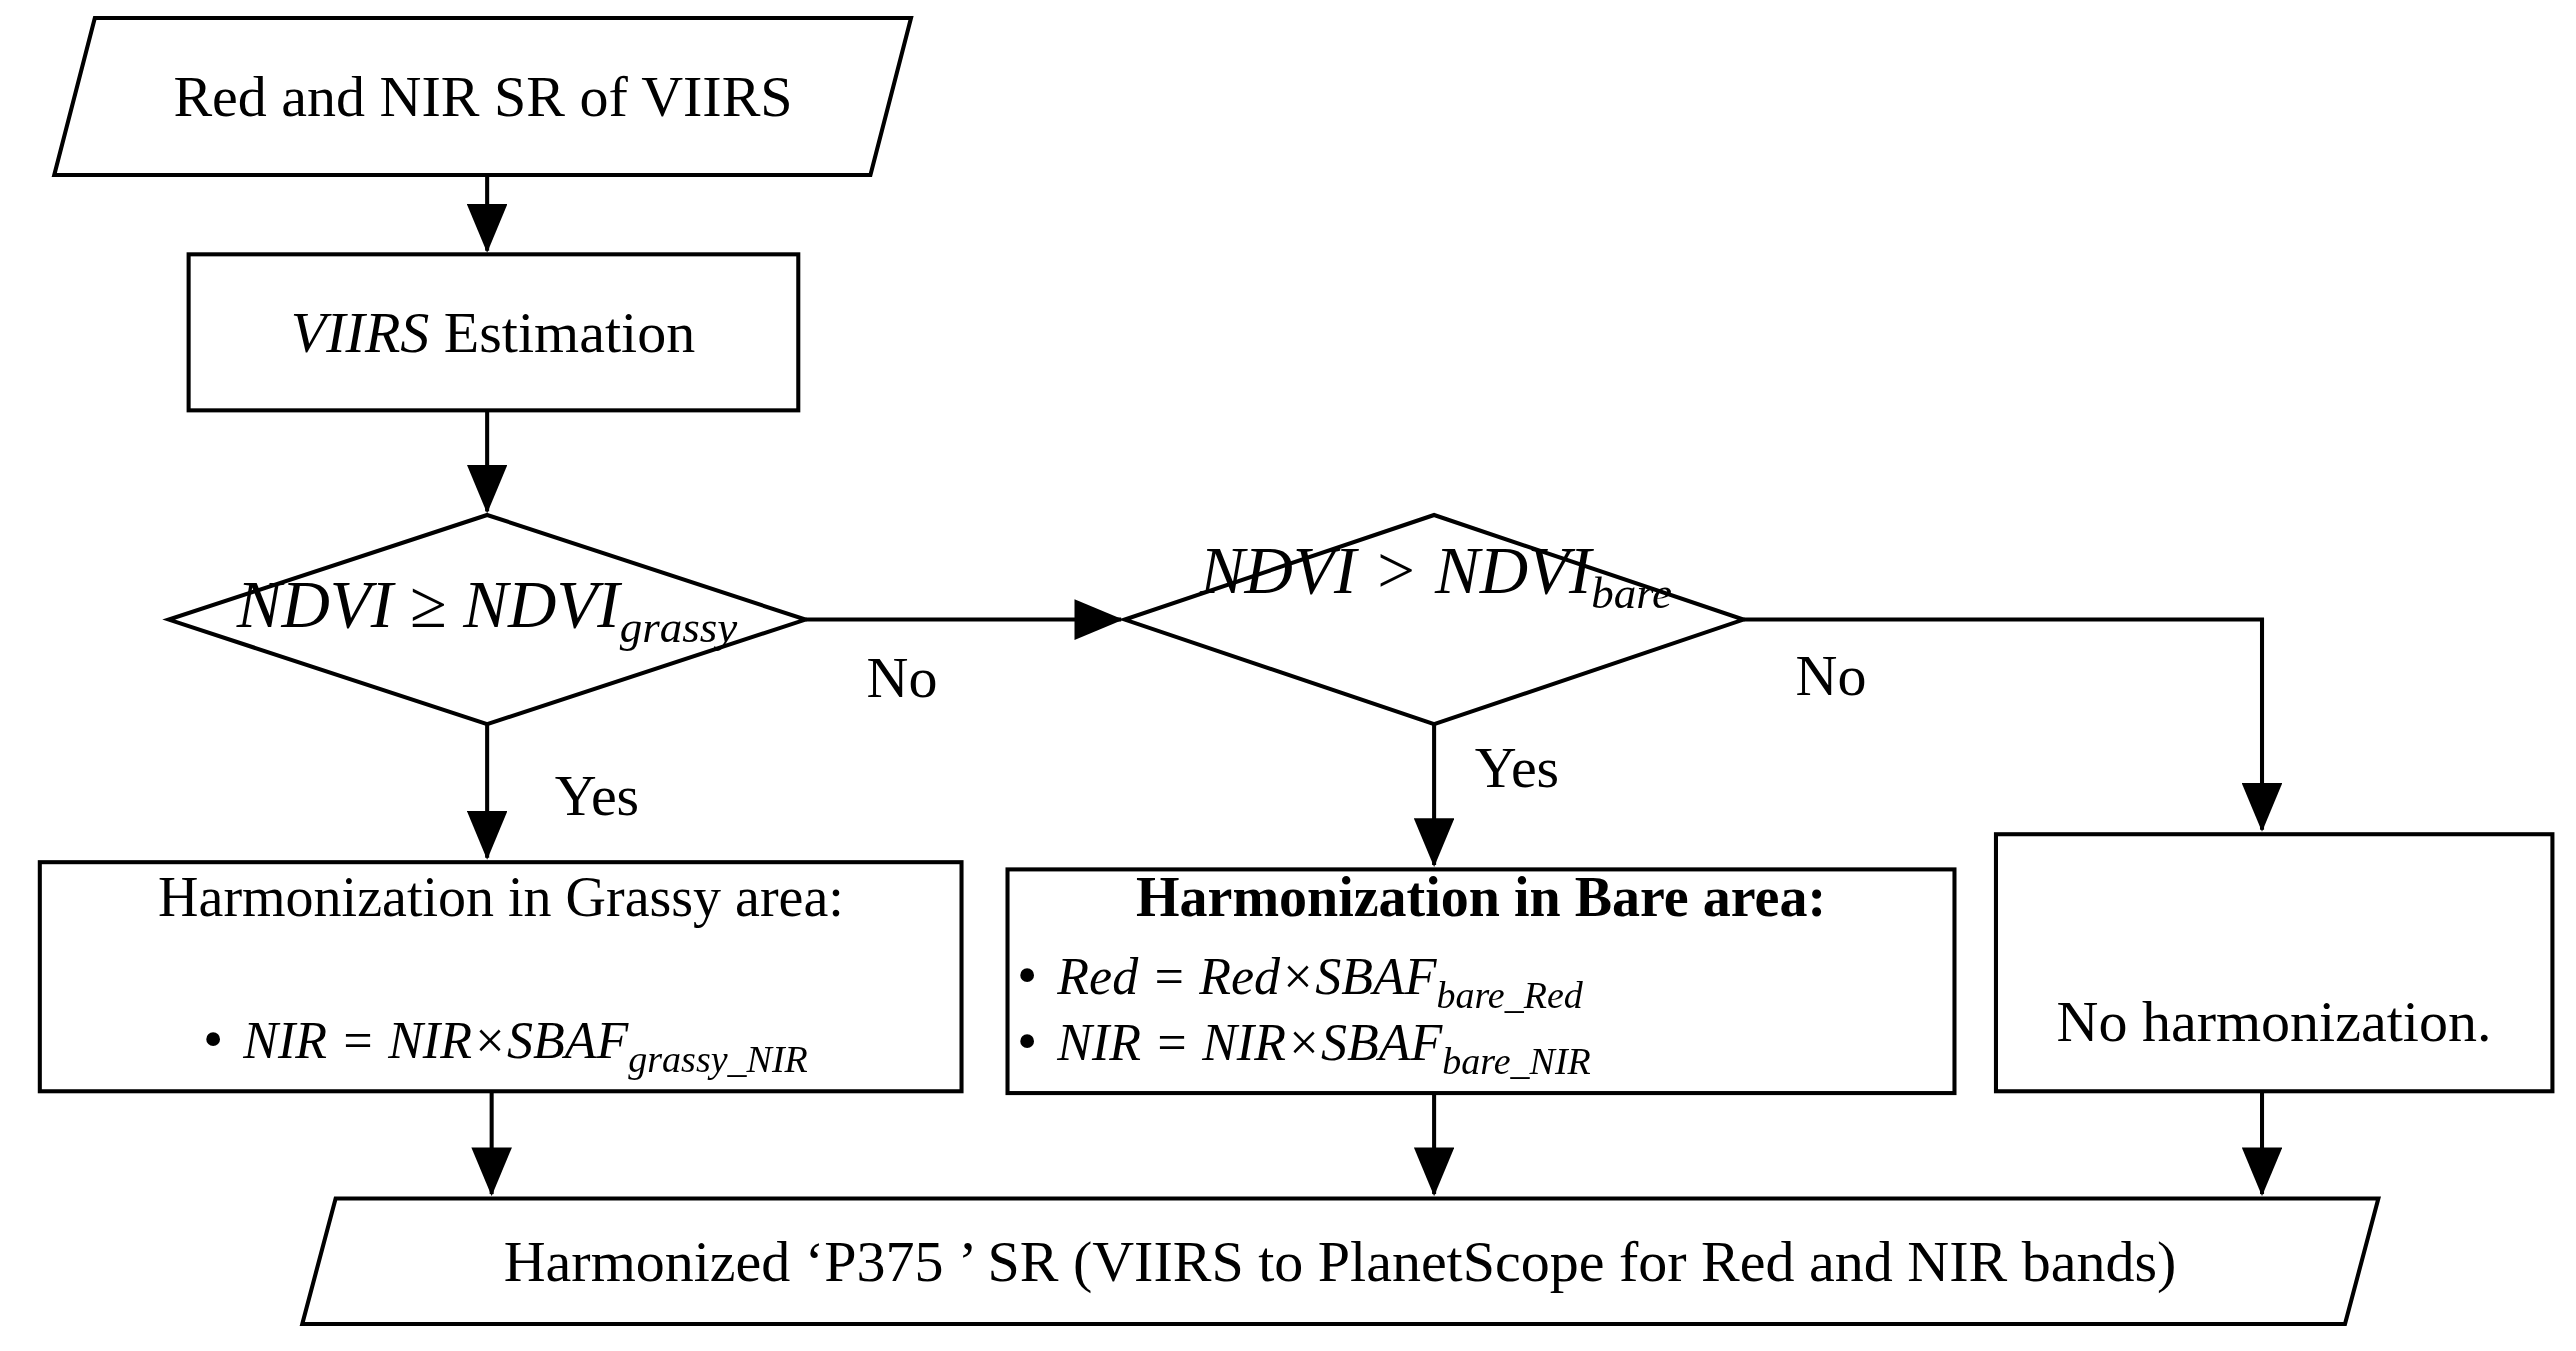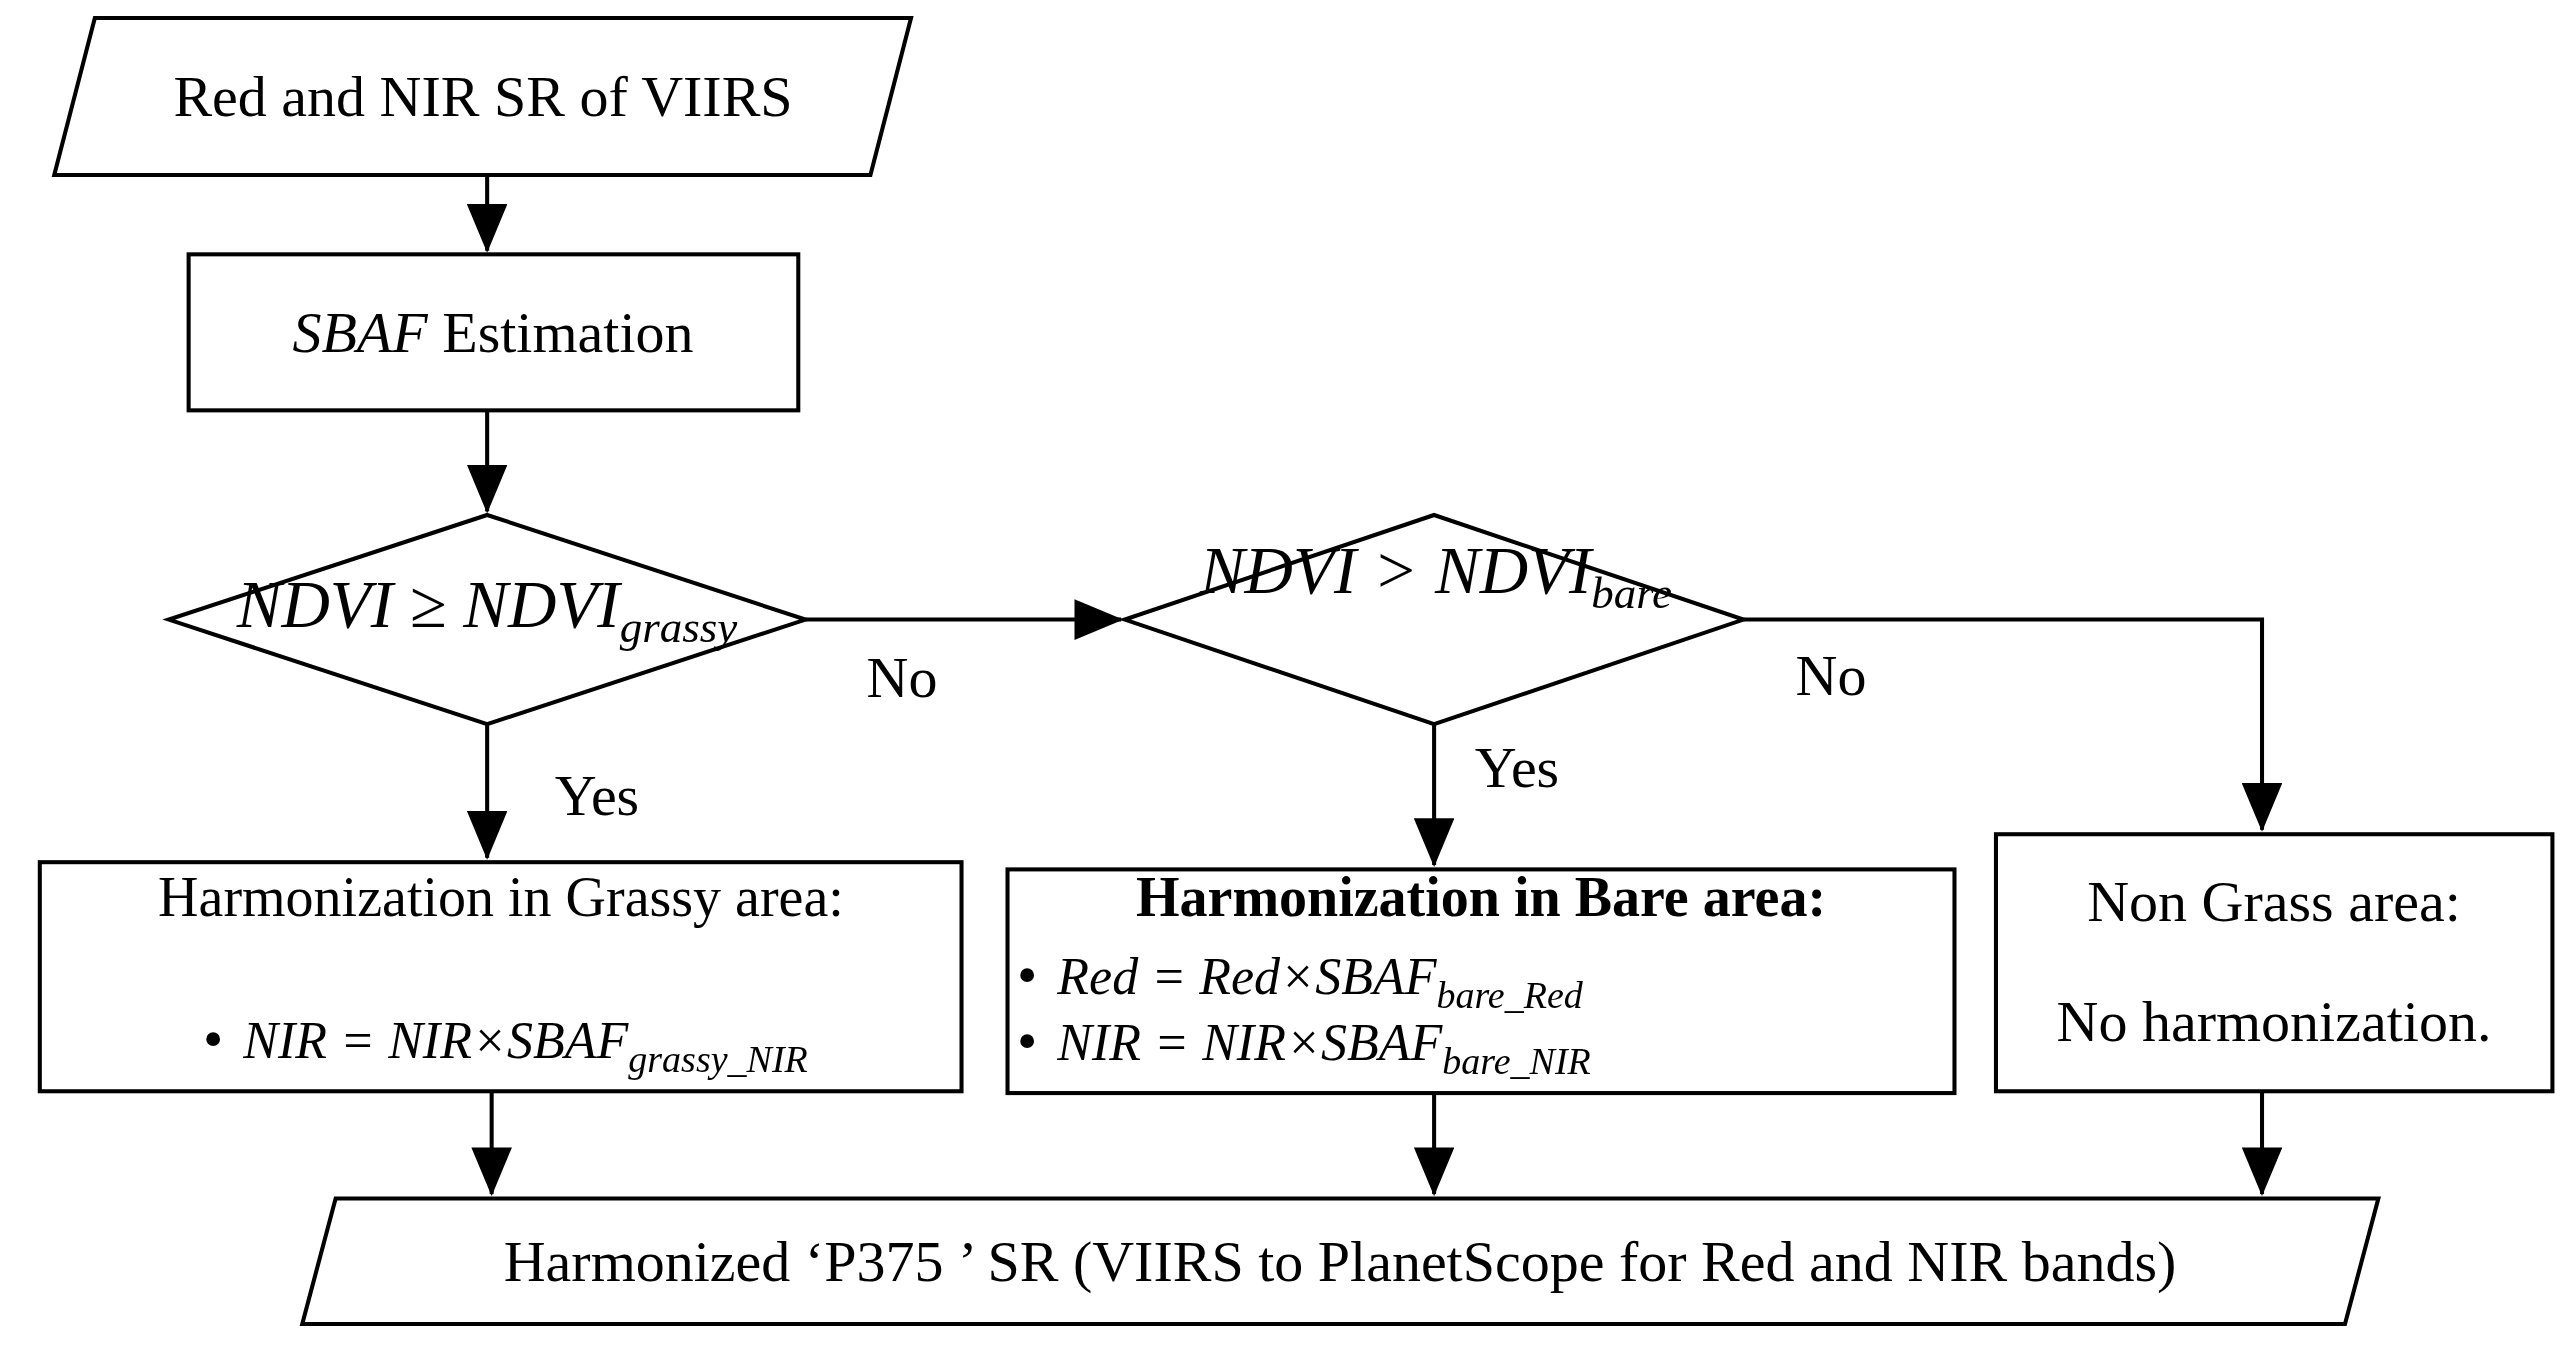--- a/index.html
+++ b/index.html
@@ -61,37 +61,36 @@
     <line class="edge" x1="540" y1="803" x2="540" y2="951" marker-end="url(#arrow)"></line>
     <line class="edge" x1="1590" y1="803" x2="1590" y2="959" marker-end="url(#arrow)"></line>
     <polyline class="edge" points="1933,687 2508,687 2508,920" marker-end="url(#arrow)"></polyline>
     <line class="edge" x1="545" y1="1210" x2="545" y2="1324" marker-end="url(#arrow)"></line>
     <line class="edge" x1="1590" y1="1212" x2="1590" y2="1324" marker-end="url(#arrow)"></line>
     <line class="edge" x1="2508" y1="1210" x2="2508" y2="1324" marker-end="url(#arrow)"></line>
   </svg>
 
   <div class="txt" style="left:483px;top:97px;">Red and NIR SR of VIIRS</div>
 
-  <div class="txt" style="left:493px;top:333px;"><span class="math">SBAF</span><span> Estimation</span></div>
+  <div class="txt" style="left:493px;top:333px;"><span class="math">VIIRS</span><span> Estimation</span></div>
 
   <div class="txt cond" style="left:487px;top:610px;"><span>NDVI ≥ NDVI</span><span class="sub">grassy</span></div>
 
   <div class="txt cond" style="left:1436px;top:576px;"><span>NDVI &gt; NDVI</span><span class="sub">bare</span></div>
 
   <div class="txt edge-label" style="left:902px;top:678px;">No</div>
   <div class="txt edge-label" style="left:597px;top:796px;">Yes</div>
   <div class="txt edge-label" style="left:1831px;top:676px;">No</div>
   <div class="txt edge-label" style="left:1517px;top:768px;">Yes</div>
 
   <div class="txt box-title" style="left:501px;top:897px;">Harmonization in Grassy area:</div>
   <div class="bullet-row" style="left:203px;top:1044px;"><span class="dot">•</span><span>NIR = NIR×SBAF</span><span class="sub">grassy_NIR</span></div>
 
   <div class="txt box-title" style="left:1481px;top:897px;font-weight:bold;">Harmonization in Bare area:</div>
   <div class="bullet-row" style="left:1017px;top:980px;"><span class="dot">•</span><span>Red = Red×SBAF</span><span class="sub">bare_Red</span></div>
   <div class="bullet-row" style="left:1017px;top:1046px;"><span class="dot">•</span><span>NIR = NIR×SBAF</span><span class="sub">bare_NIR</span></div>
 
-  <div class="txt" style="left:2274px;top:902px;">Non Grass area:</div>
   <div class="txt" style="left:2274px;top:1022px;">No harmonization.</div>
 
   <div class="txt" style="left:1340px;top:1262px;">Harmonized ‘P375 ’ SR (VIIRS to PlanetScope for Red and NIR bands)</div>
 
 </div>
 
 
 </body></html>

